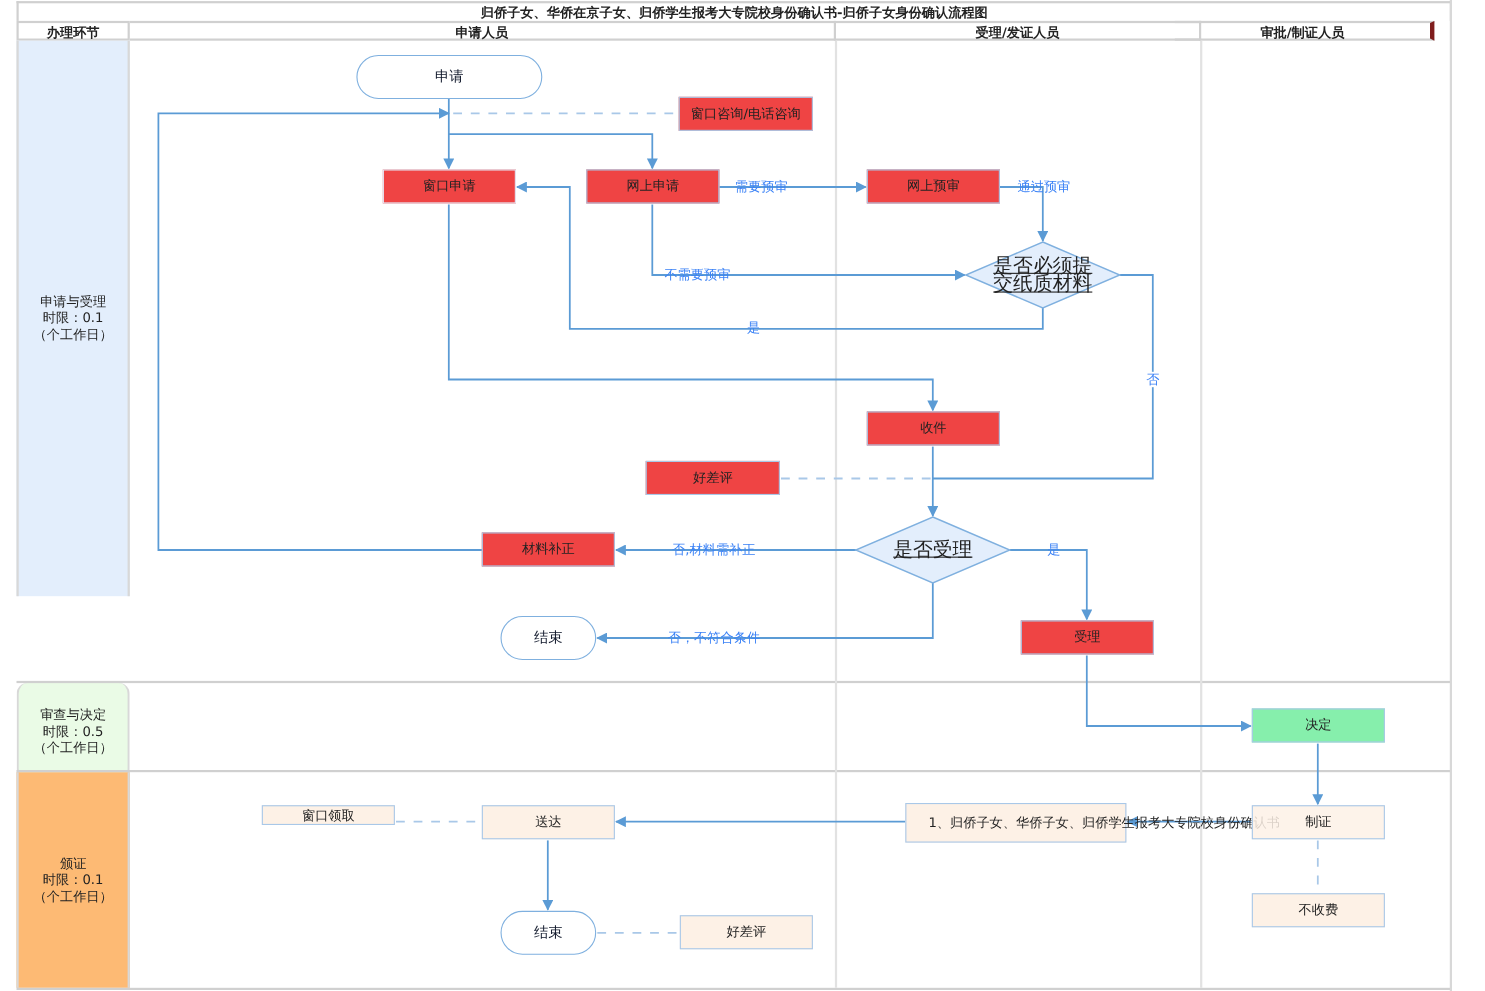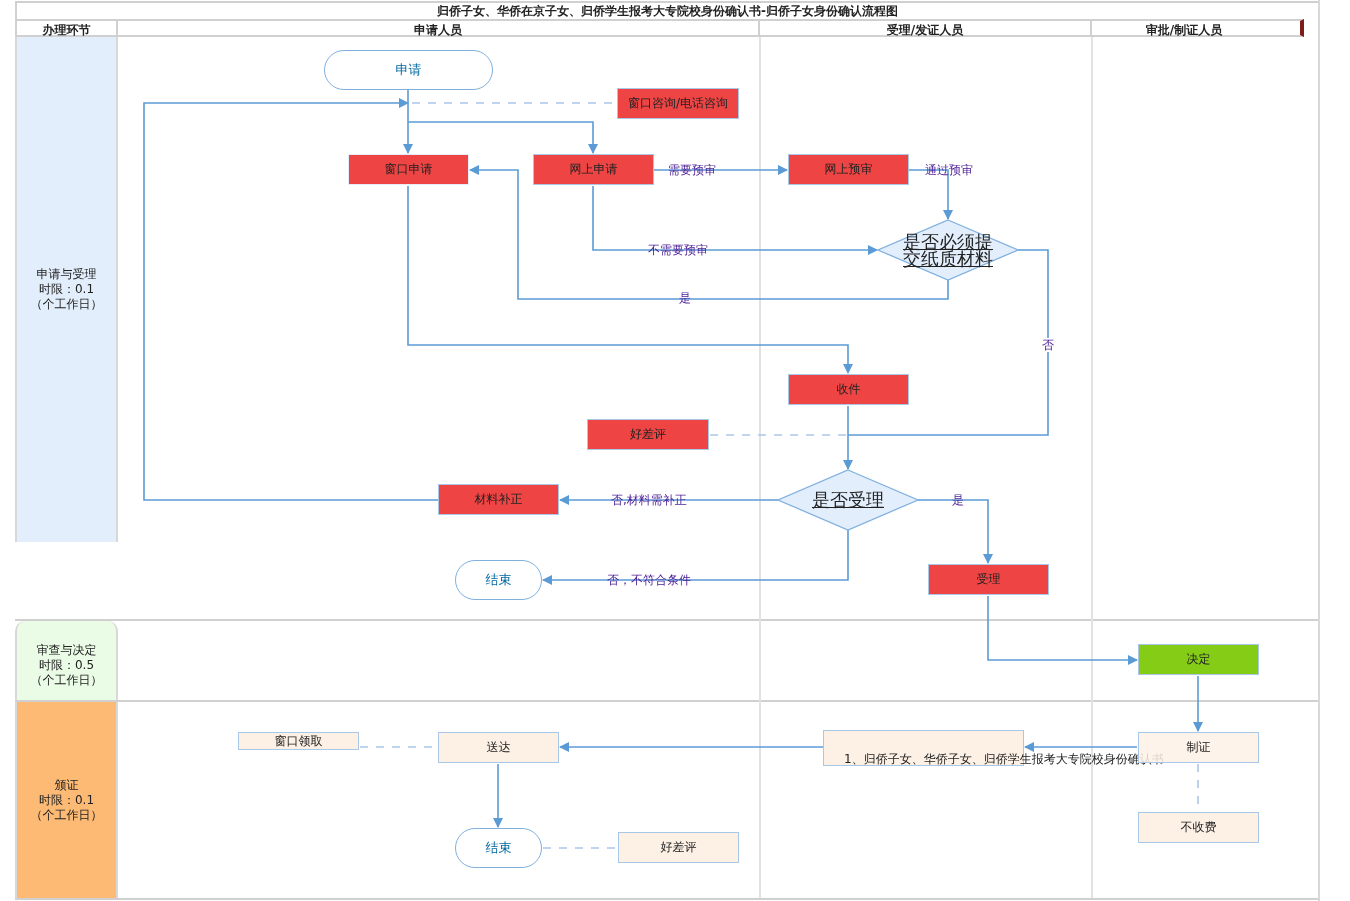--- a/index.html
+++ b/index.html
@@ -11,25 +11,25 @@
   .hdr { top:19px; height:18px; font-size:12px; font-weight:bold; text-align:center; line-height:18px;
          border-top:2px solid #d0d0d0; border-bottom:2px solid #d0d0d0; }
   .phase { left:15px; width:103px; font-size:12px; line-height:15px; text-align:center;
            display:flex; align-items:center; justify-content:center; white-space:pre-line;
            border-left:2px solid #d8d8d8; border-right:2px solid #d8d8d8; }
   .hline { height:2px; background:#d0d0d0; }
   .vline { width:2px; background:#e2e2e2; }
   .box { font-size:12px; text-align:center; display:flex; align-items:center; justify-content:center;
          border:1px solid #a9c8e8; color:#222; }
   .blue { background:#ef4444; }
-  .green { background:#84cc16; }
+  .green { background:#86efac; }
   .peach { background:#fdf1e6; }
-  .pill { border:1.5px solid #7fb0df; border-radius:20px; background:#fff; color:#0369a1; font-size:13px;
+  .pill { border:1.5px solid #7fb0df; border-radius:20px; background:#fff; color:#0f172a; font-size:13px;
           display:flex; align-items:center; justify-content:center; }
-  .lbl { font-size:12px; color:#4c1d95; white-space:nowrap; line-height:14px; }
+  .lbl { font-size:12px; color:#3b82f6; white-space:nowrap; line-height:14px; }
   svg.flow { position:absolute; left:0; top:0; width:1350px; height:901px; pointer-events:none; }
   .dlabel { font-size:18px; text-align:center; line-height:17px; display:flex; align-items:center;
             justify-content:center; flex-direction:column;text-decoration:underline; }
 </style>
 </head>
 <body>
 
 <div class="abs title-row">归侨子女、华侨在京子女、归侨学生报考大专院校身份确认书-归侨子女身份确认流程图</div>
 <div class="abs hdr" style="left:15px;width:103px;border-left:2px solid #d0d0d0;border-right:2px solid #d0d0d0;">办理环节</div>
 <div class="abs hdr" style="left:118px;width:642px;border-right:2px solid #d0d0d0;">申请人员</div>
@@ -100,32 +100,32 @@
 
 <div class="abs box blue" style="left:788px;top:154px;width:121px;height:31px;">网上预审</div>
 <div class="abs dlabel" style="left:888px;top:230px;width:120px;height:40px;">
   <span>是否必须提</span>
   <span>交纸质材料</span>
 </div>
 <div class="abs box blue" style="left:788px;top:374px;width:121px;height:31px;">收件</div>
 <div class="abs dlabel" style="left:788px;top:488px;width:120px;height:22px;">是否受理</div>
 <div class="abs box blue" style="left:928px;top:564px;width:121px;height:31px;">受理</div>
 <div class="abs box peach" style="left:823px;top:730px;width:201px;height:36px;">
-  <span style="position:absolute;left:20px;top:20px;white-space:nowrap;">1、归侨子女、华侨子女、归侨学生报考大专院校身份确认书</span>
+  <span style="position:absolute;left:20px;top:9px;white-space:nowrap;">1、归侨子女、华侨子女、归侨学生报考大专院校身份确认书</span>
 </div>
 
 <div class="abs box green" style="left:1138px;top:644px;width:121px;height:31px;">决定</div>
 <div class="abs box peach" style="left:1138px;top:732px;width:121px;height:31px;background:rgba(253,241,230,0.85);">制证</div>
 <div class="abs box peach" style="left:1138px;top:812px;width:121px;height:31px;">不收费</div>
 
 <div class="abs box peach" style="left:238px;top:732px;width:121px;height:18px;">窗口领取</div>
 <div class="abs box peach" style="left:438px;top:732px;width:121px;height:31px;font-family:Liberation Serif, serif;">送达</div>
 <div class="abs pill" style="left:455px;top:828px;width:87px;height:40px;">结束</div>
 <div class="abs box peach" style="left:618px;top:832px;width:121px;height:31px;">好差评</div>
 
 <div class="abs lbl" style="left:668px;top:163px;">需要预审</div>
 <div class="abs lbl" style="left:925px;top:163px;">通过预审</div>
-<div class="abs lbl" style="left:604px;top:243px;margin-left:44px;">不需要预审</div>
+<div class="abs lbl" style="left:604px;top:243px;">不需要预审</div>
 <div class="abs lbl" style="left:679px;top:291px;">是</div>
 <div class="abs lbl" style="left:1042px;top:338px;background:#fff;">否</div>
 <div class="abs lbl" style="left:611px;top:493px;">否,材料需补正</div>
 <div class="abs lbl" style="left:952px;top:493px;">是</div>
 <div class="abs lbl" style="left:607px;top:573px;">否，不符合条件</div>
 
 </body></html>

